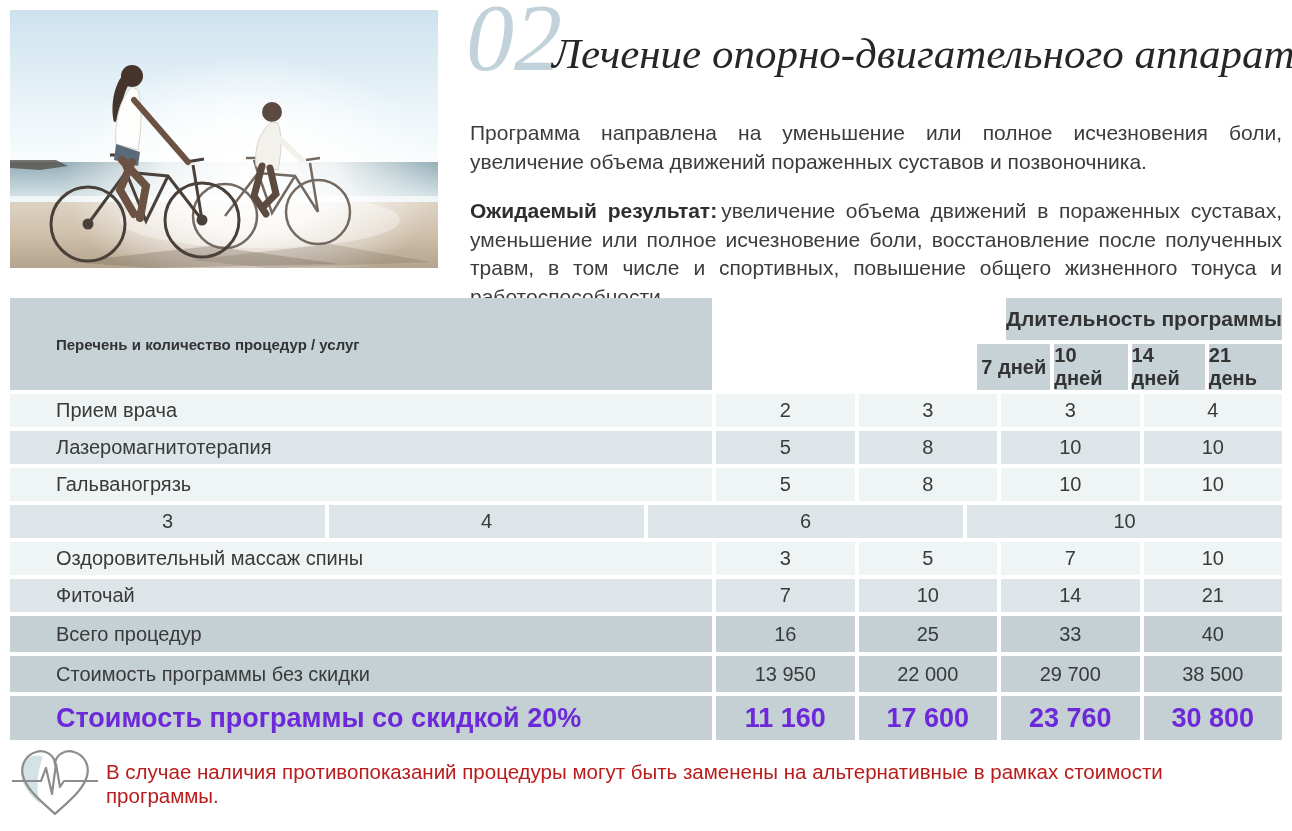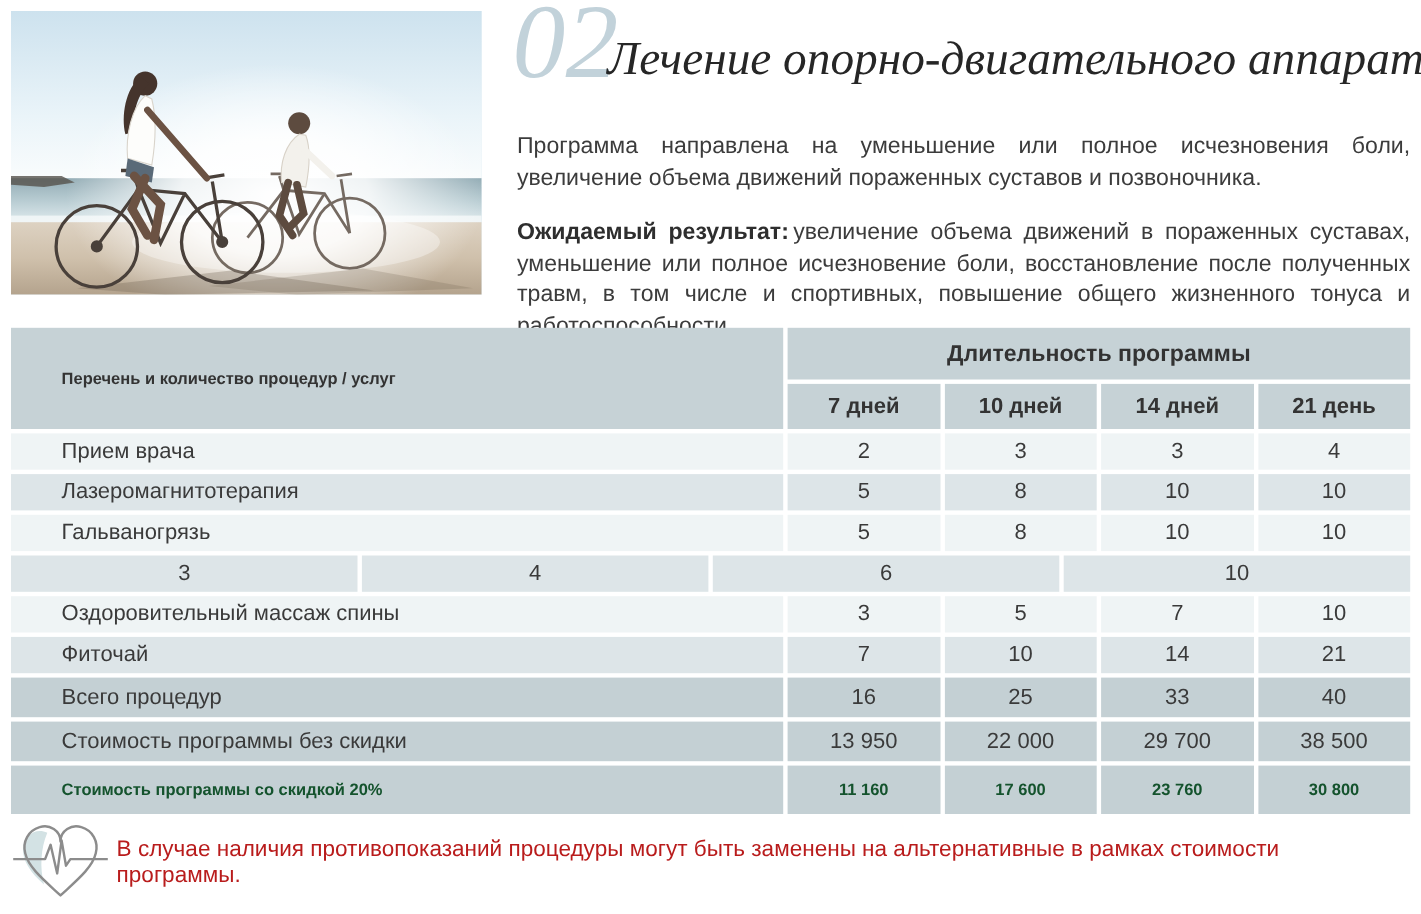--- a/index.html
+++ b/index.html
@@ -38,21 +38,21 @@
   .para b { color:#2e2e2e; margin-right:4px; }
 
   
   .sv-table { position:absolute; left:10px; top:298px; width:1272px; }
   .thead { display:flex; gap:4px; height:92px; }
   .th-left {
     width:702px; box-sizing:border-box; background:#c6d2d6;
     display:flex; align-items:center; padding-left:46px;
     font-weight:bold; font-size:15px; color:#333;
   }
-  .th-right { flex:1; display:flex; flex-direction:column; gap:4px; }
+  .th-right { flex:1; display:flex; flex-direction:column; gap:4px;align-items:flex-end; }
   .group-h {
     height:47px; background:#c6d2d6; display:flex; align-items:center;
     justify-content:center; font-weight:bold; font-size:21px; color:#333;
   }
   .sub-row { flex:1; display:flex; gap:4px; }
   .sub-cell {
     flex:1; background:#c6d2d6; display:flex; align-items:center;
     justify-content:center; font-weight:bold; font-size:20px; color:#333;
   }
 
@@ -61,21 +61,21 @@
     width:702px; box-sizing:border-box; padding-left:46px;
     display:flex; align-items:center; font-size:20px;
   }
   .tr .val { flex:1; display:flex; align-items:center; justify-content:center; font-size:20px; }
   .r-light > div { background:#eff4f5; }
   .r-alt   > div { background:#dde5e8; }
   .r-sum   > div { background:#c4d0d4; }
   .r-sum   { height:36px; }
   .r-total > div { background:#c4d0d4; }
   .r-total { height:44px; font-weight:bold; }
-  .r-total .lbl, .r-total .val { font-size:15px; color:#14532d; }
+  .r-total .lbl, .r-total .val { font-size:27px; color:#6d28d9; }
 
   
   .note {
     position:absolute; left:12px; top:744px; width:1268px;
     display:flex; align-items:center;
   }
   .note-icon { width:86px; height:80px; flex:0 0 auto; }
   .note-text { margin-left:8px; font-size:20.5px; color:#b91c1c; }
 </style>
 </head>

